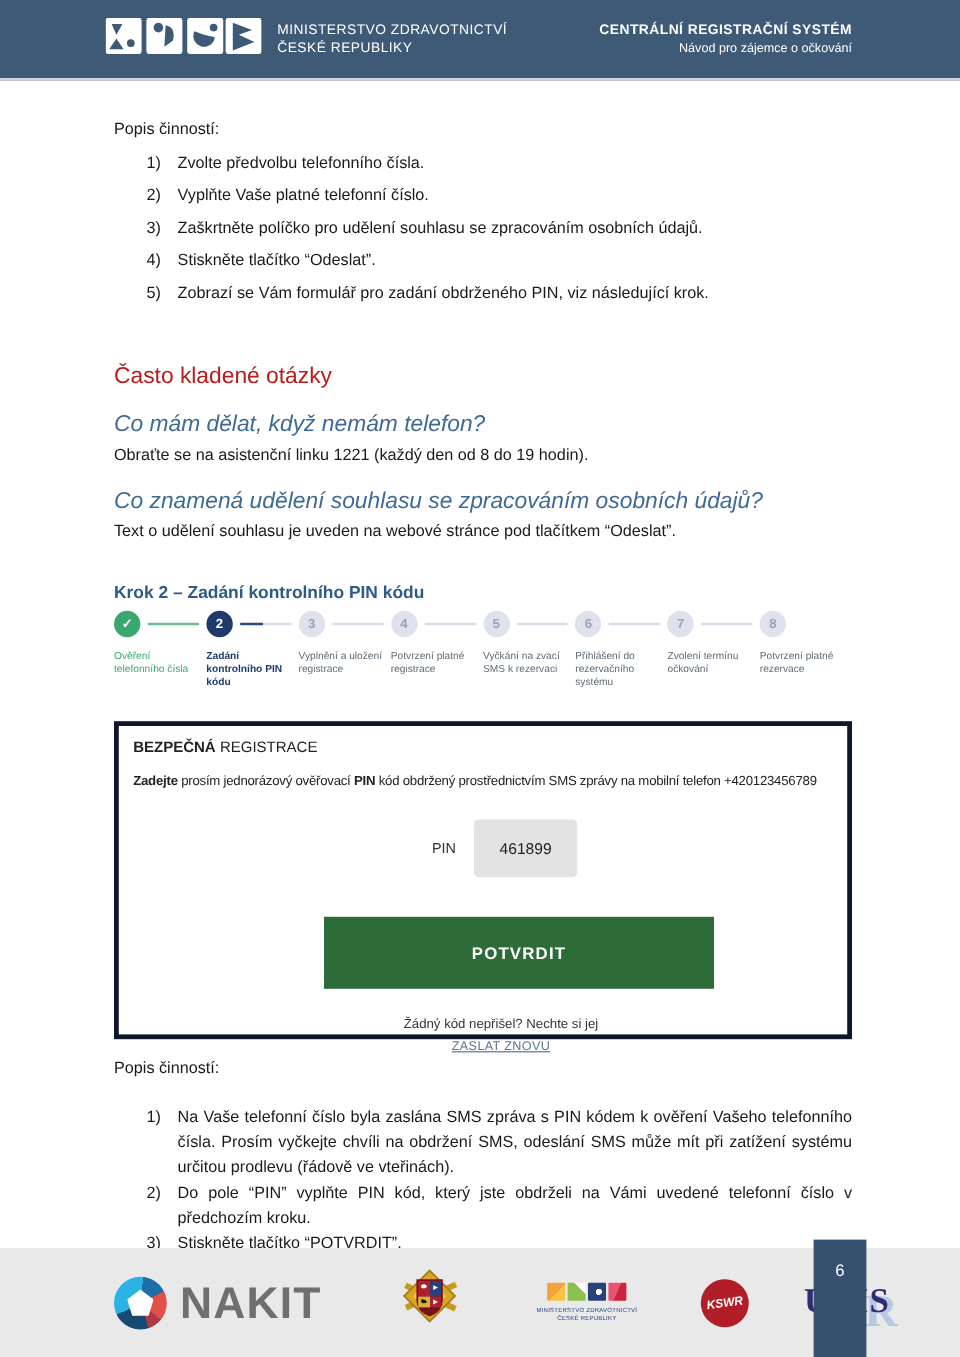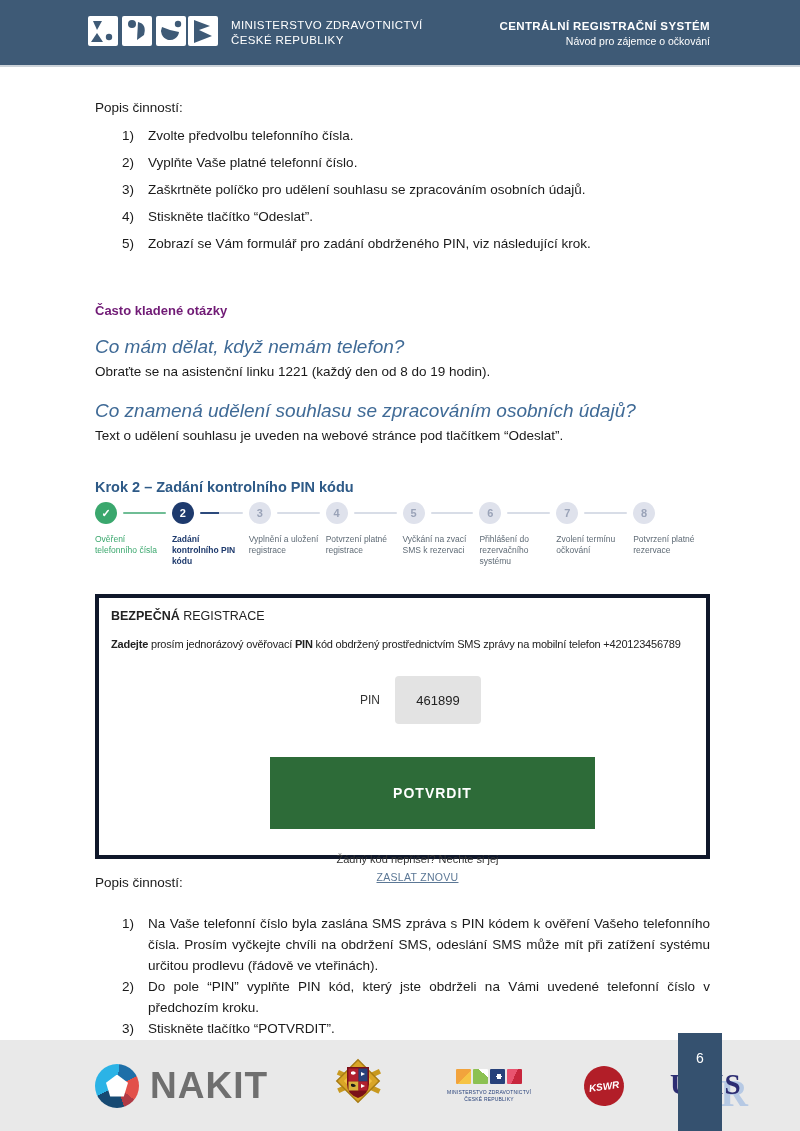--- a/index.html
+++ b/index.html
@@ -26,21 +26,21 @@
   .num-list { margin-top:11px; margin-left:27px; }
   .num-list .row { display:flex; font-size:13.5px; line-height:19px; margin-bottom:8px; }
   .num-list .li-num { flex:0 0 26px; }
   .num-list .li-text { flex:1; }
 
   .num-list-2 { margin-top:23px; margin-left:27px; }
   .num-list-2 .row { display:flex; font-size:13.5px; line-height:21px; }
   .num-list-2 .li-num { flex:0 0 26px; }
   .num-list-2 .li-text { flex:1; text-align:justify; }
 
-  .faq-title { margin-top:50px; font-size:13px; font-weight:bold; color:#701a75; }
+  .faq-title { margin-top:50px; font-size:19px; font-weight:normal; color:#b91c1c; }
   .faq-q { margin-top:18px; font-size:19px; font-style:italic; color:#3f6a96; }
   .faq-a { margin-top:4px; font-size:13.5px; line-height:19px; }
 
   .krok-title { margin-top:34px; font-size:14.5px; font-weight:bold; color:#2e5a87; }
 
   
   .stepper { margin-top:7px; display:flex; }
   .step { flex:1; display:flex; flex-direction:column; }
   .step-top { display:flex; align-items:center; height:22px; }
   .circle { width:22px; height:22px; border-radius:50%; flex:0 0 22px;
@@ -60,21 +60,21 @@
   .formbox { margin-top:27px; width:615px; height:265px; border:4px solid #0f172a;
              background:#fff; padding:11px 12px; }
   .fb-title { font-size:12.5px; color:#222; }
   .fb-title .b { font-weight:bold; }
   .fb-intro { margin-top:15px; font-size:11px; letter-spacing:-0.2px; color:#222; white-space:nowrap; }
   .fb-intro .b { font-weight:bold; }
   .pin-row { margin-top:26px; display:flex; justify-content:center; align-items:center; padding-left:36px; }
   .pin-label { font-size:12px; color:#333; margin-right:15px; }
   .pin-input { width:86px; height:48px; background:#e3e3e3; border:none; border-radius:4px;
                text-align:center; font-size:13px; color:#222; font-family:"Liberation Sans",sans-serif; }
-  .submit-btn { display:block; margin:33px auto 0; width:325px; height:72px; background:#2d6b38;
+  .submit-btn { display:block; margin:33px auto 0; width:325px; height:60px; background:#2d6b38;
                 color:#fff; font-size:14px; font-weight:bold; letter-spacing:1px; border:none;
                 font-family:"Liberation Sans",sans-serif; cursor:pointer; margin-left:159px; }
   .resend-text { margin-top:24px; text-align:center; font-size:11px; color:#333; padding-left:30px; }
   .resend-link { display:block; margin-top:6px; text-align:center; font-size:10.5px; color:#5b7795;
                  text-decoration:underline; letter-spacing:.3px; padding-left:30px; }
 
   
   .footer { position:absolute; left:0; top:1040px; width:800px; height:91px; background:#e9e9e9;
             display:flex; align-items:center; }
   .nakit { display:flex; align-items:center; margin-left:95px; }

